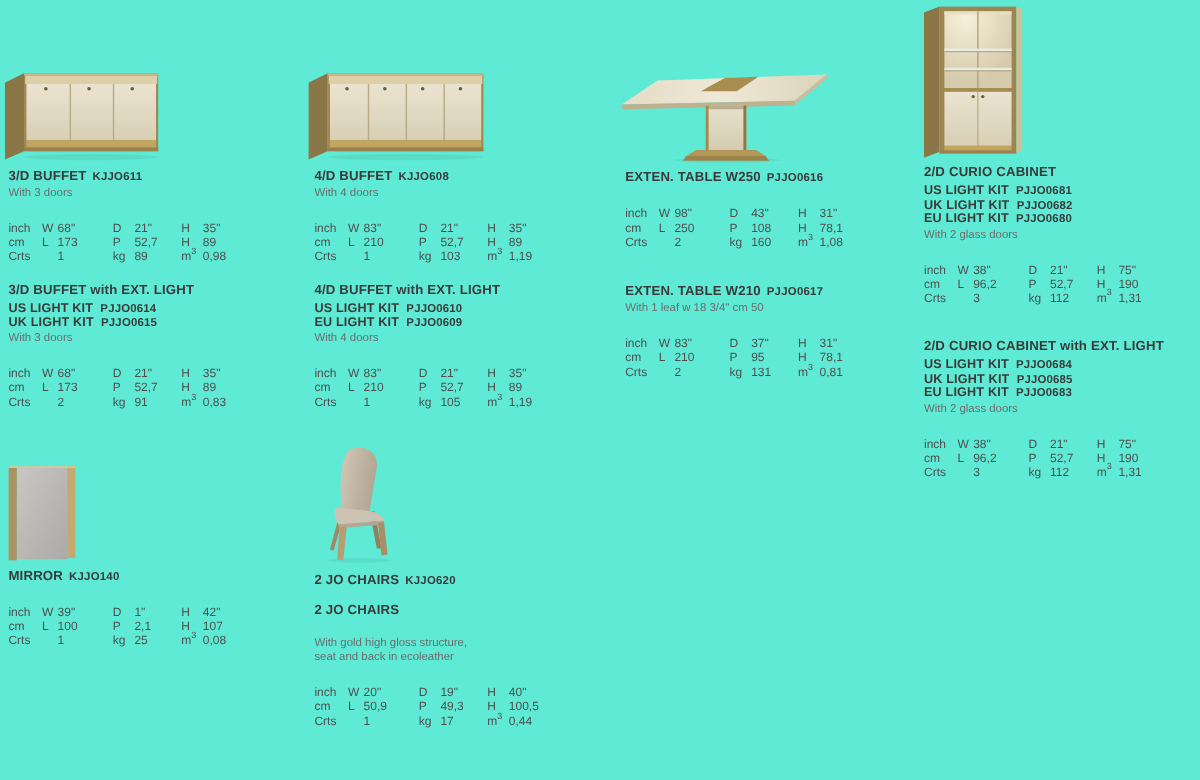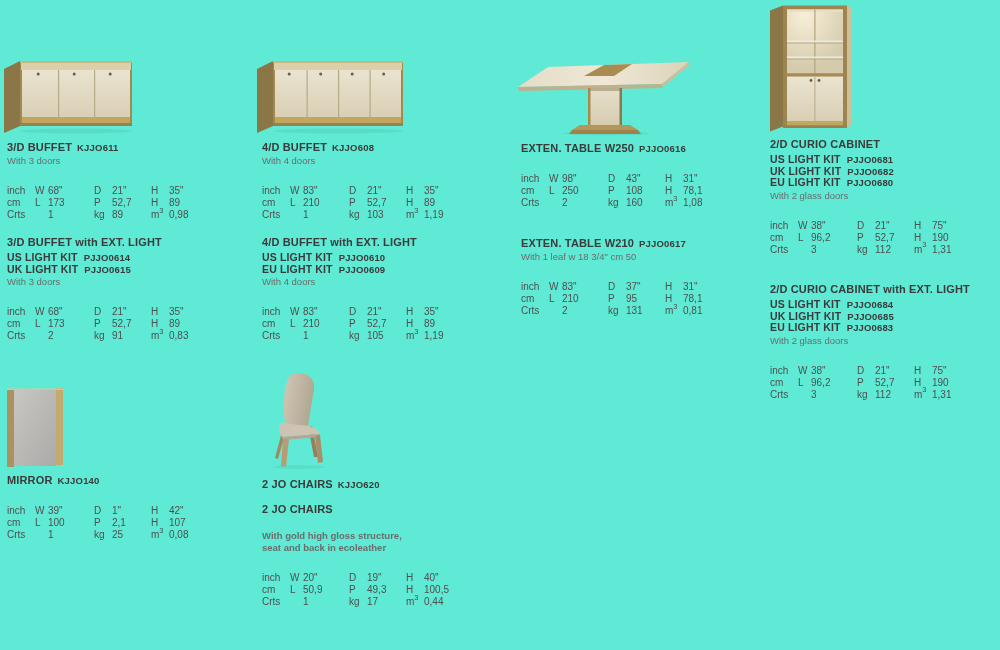--- a/index.html
+++ b/index.html
@@ -9,21 +9,21 @@
   .blk{position:absolute;width:240px;color:#4b4b4b;}
   .img-block{position:absolute;}
   .img-block svg{display:block;width:100%;height:100%;}
   .title-line{font-weight:bold;font-size:11px;line-height:13px;color:#3a3a3a;letter-spacing:.15px;white-space:nowrap;}
   .code{font-size:9.5px;margin-left:5px;letter-spacing:.2px;}
   .kit-line{font-weight:bold;font-size:10.5px;line-height:11.5px;color:#3a3a3a;letter-spacing:.15px;white-space:nowrap;}
   .title-line + .kit-line{margin-top:3px;}
   .kit-code{font-size:9.5px;margin-left:6px;}
   .subtitle{font-size:9.5px;line-height:12px;color:#6c6c6c;margin-top:1px;white-space:nowrap;}
   .desc{margin-top:14px;}
-  .desc div{font-size:9.5px;line-height:12px;color:#6c6c6c;white-space:nowrap;font-weight:bold;}
+  .desc div{font-size:9.5px;line-height:12px;color:#6c6c6c;white-space:nowrap;}
   .spec{margin-top:18px;font-size:10px;color:#4f4f4f;}
   .spec-row{display:flex;line-height:12px;white-space:nowrap;}
   .sc0{display:inline-block;width:28px;}
   .sc1{display:inline-block;width:59px;}
   .sc2{display:inline-block;width:57px;}
   .sc3{display:inline-block;}
   .lab1{display:inline-block;width:13px;}
   .lab2{display:inline-block;width:18px;}
   .sc3 sup{font-size:7.5px;position:relative;top:-1px;line-height:0;}
 </style>

